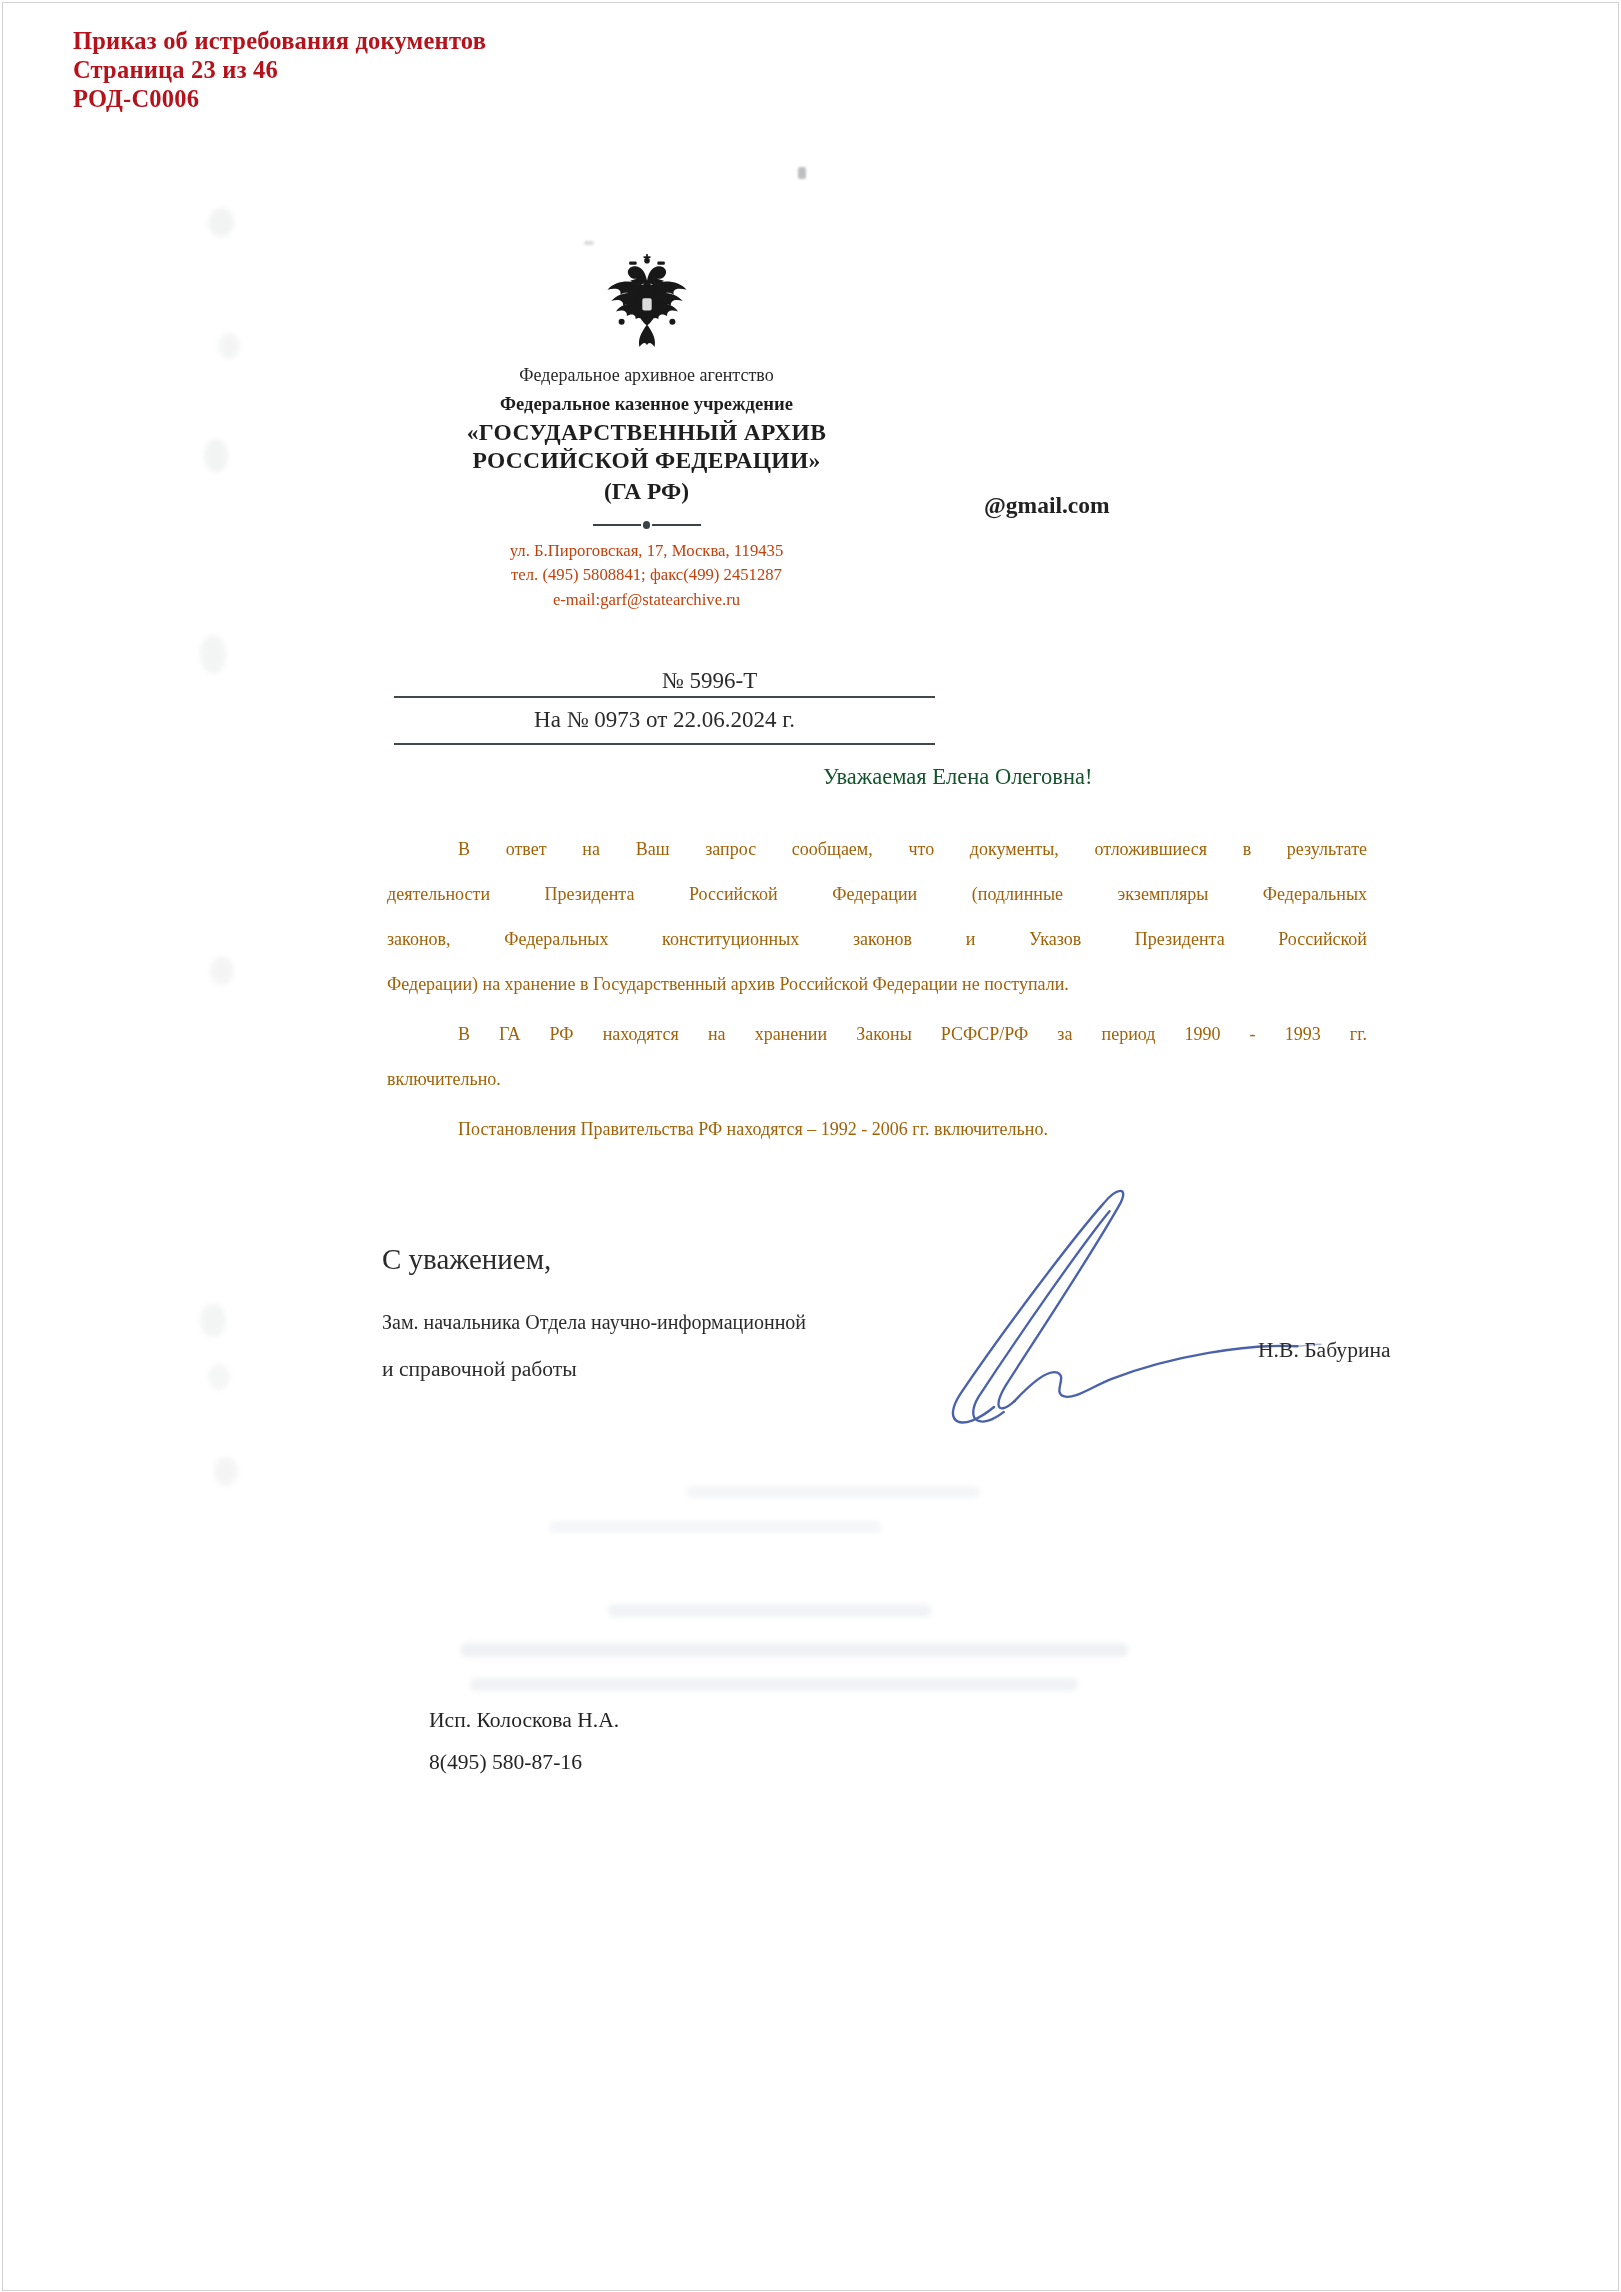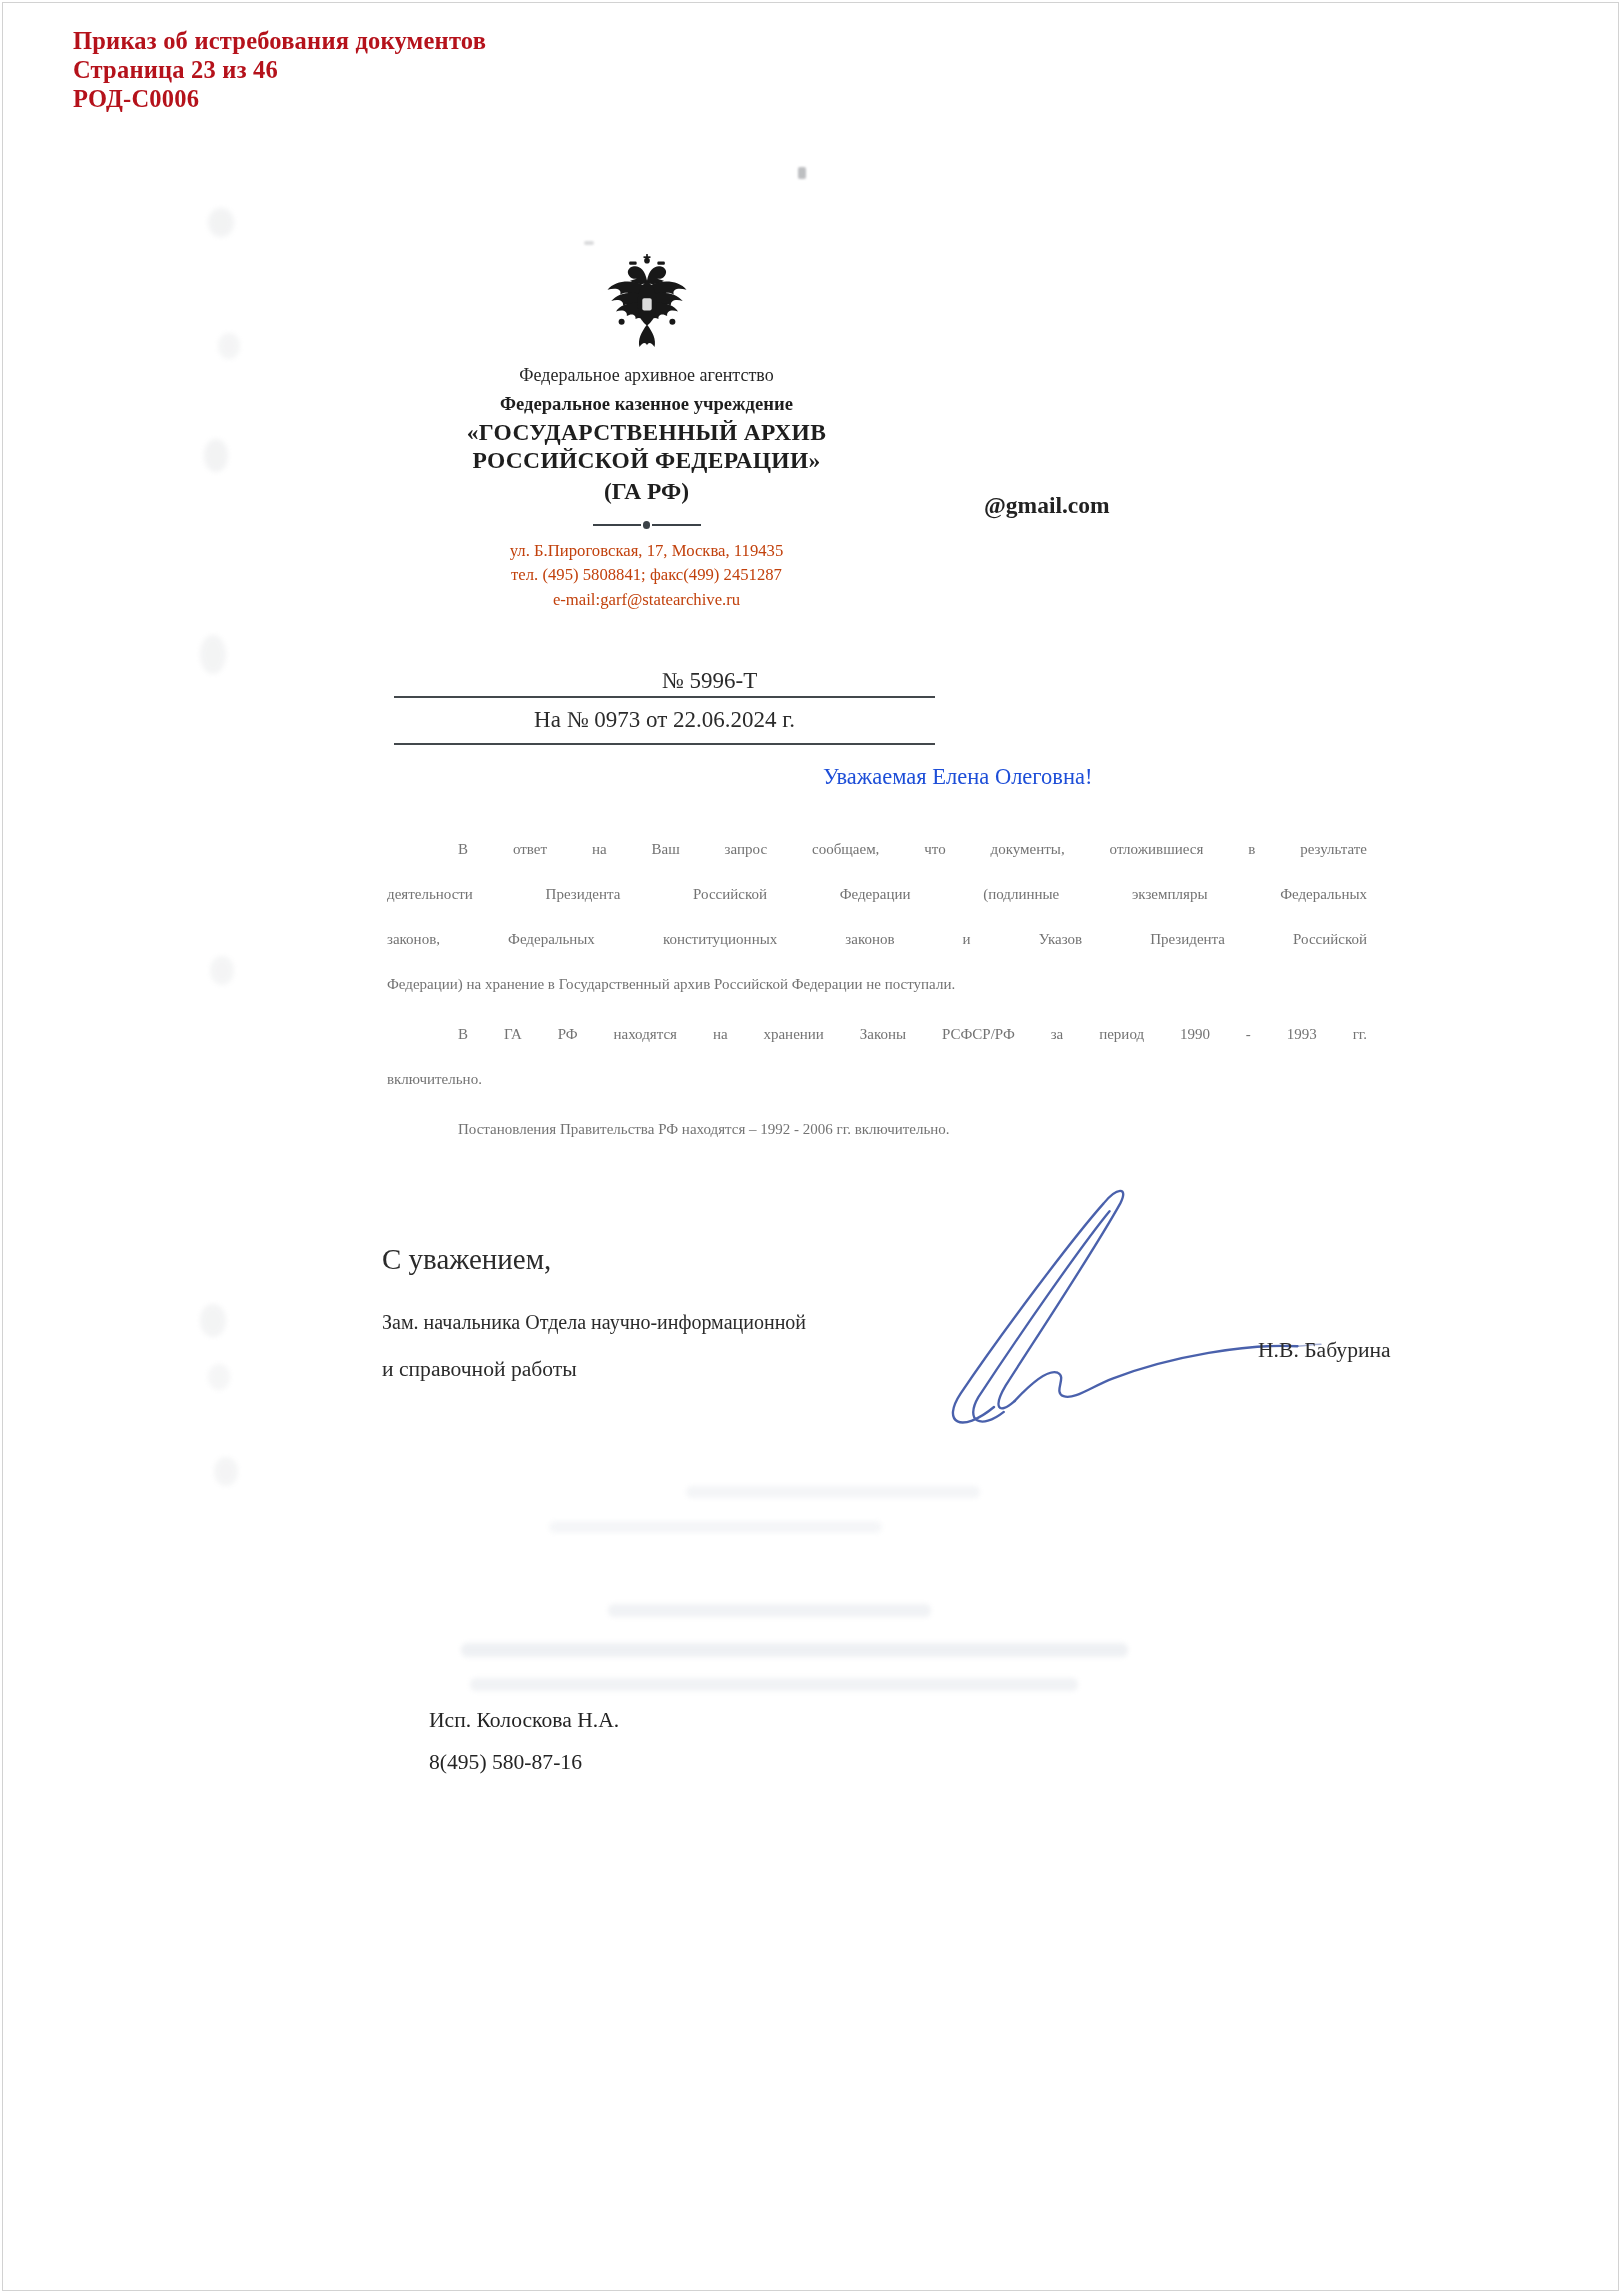--- a/index.html
+++ b/index.html
@@ -42,22 +42,22 @@
     position:absolute; left:984px; top:492px;
     font-size:23.5px; font-weight:bold; color:#222;
   }
   
   .refblock { position:absolute; left:394px; top:659px; width:541px; }
   .ref-row { display:flex; justify-content:center; align-items:flex-end; border-bottom:2px solid #43484c; font-size:23px; color:#2b2b2b; }
   .ref-row.r1 { height:35px; padding-bottom:2px; }
   .ref-row.r1 span { transform:translateX(45px); }
   .ref-row.r2 { height:35px; padding-bottom:10px; }
   
-  .salutation { position:absolute; left:823px; top:764px; font-size:22.5px; color:#1d4ed8; }
-  .body-text { position:absolute; left:387px; top:827px; width:980px; font-size:15px; line-height:45px; color:#737373; }
+  .salutation { position:absolute; left:823px; top:764px; font-size:22.5px; color:#14532d; }
+  .body-text { position:absolute; left:387px; top:827px; width:980px; font-size:18px; line-height:45px; color:#a16207; }
   .paragraph { margin:0 0 4.9px 0; }
   .paragraph .line { text-align:justify; }
   .paragraph .line.fill { text-align-last:justify; }
   .paragraph .line.indent { text-indent:71px; }
   
   .closing { position:absolute; left:382px; top:1243px; font-size:29px; }
   .position1 { position:absolute; left:382px; top:1311px; font-size:20px; }
   .position2 { position:absolute; left:382px; top:1357px; font-size:21.6px; }
   .signer { position:absolute; left:1258px; top:1338px; font-size:21.6px; }
   .signature-svg { position:absolute; left:933px; top:1174px; }

